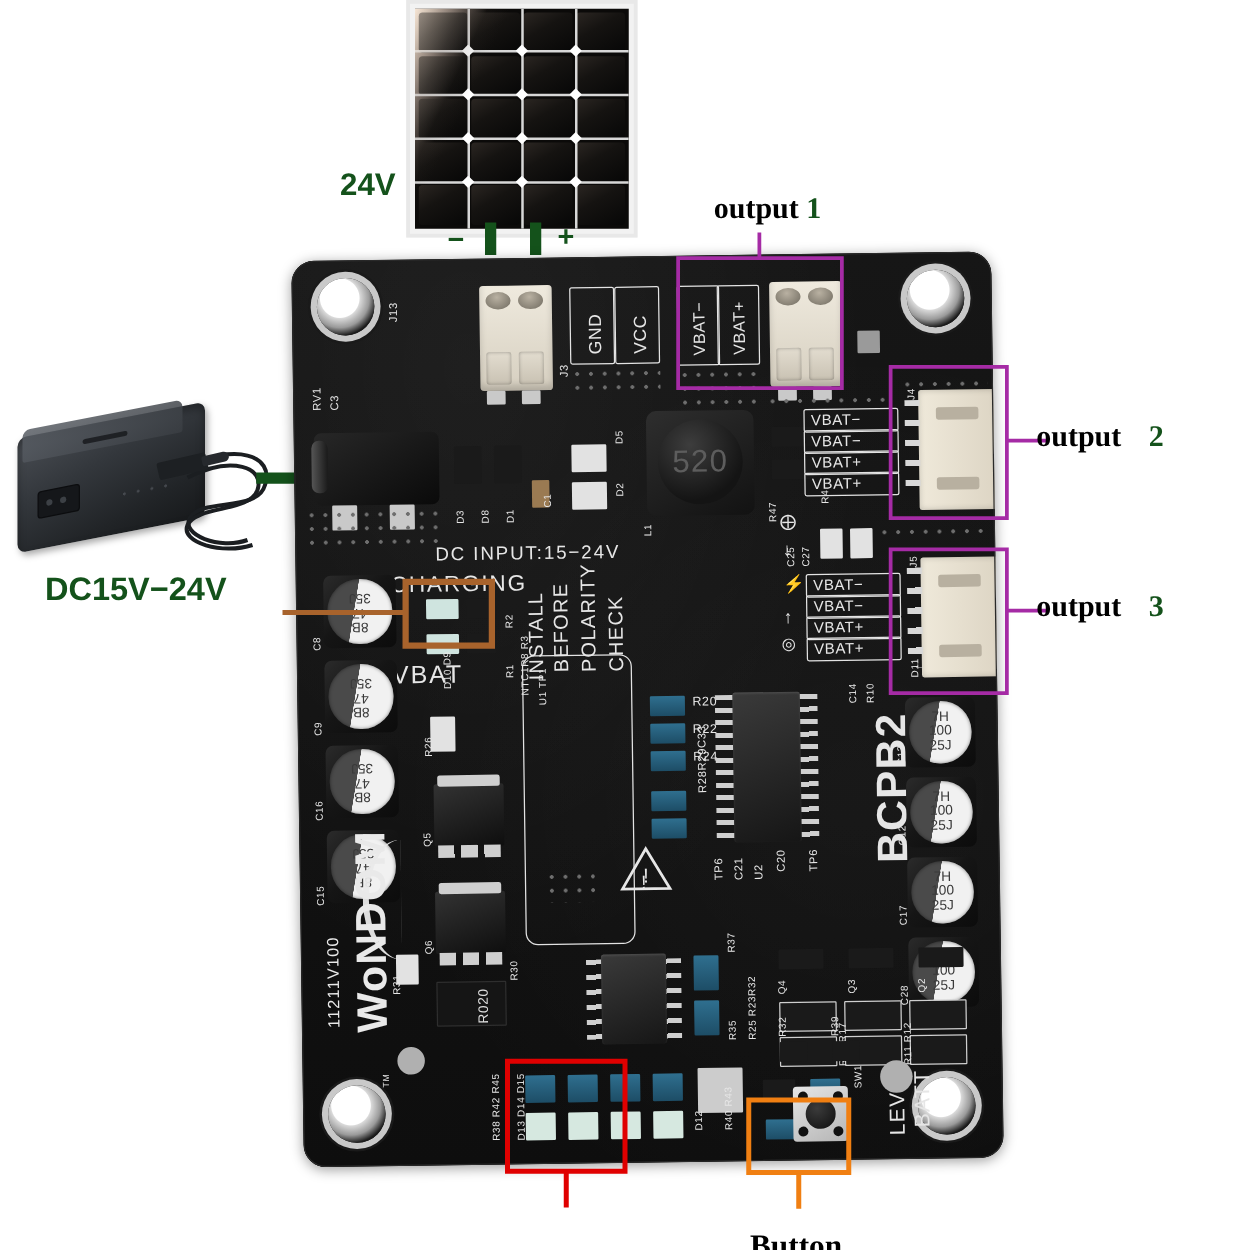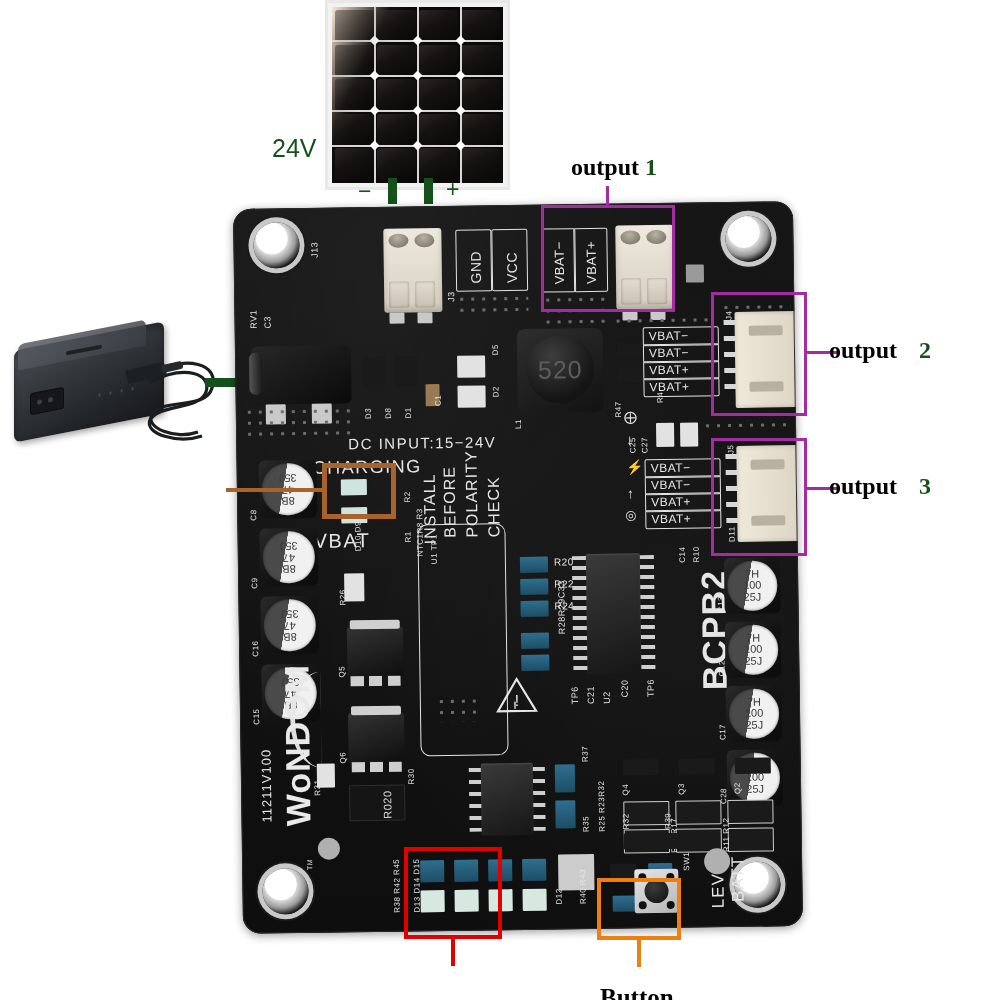--- a/index.html
+++ b/index.html
@@ -42,21 +42,21 @@
       rgba(150,138,128,0.30) 15%,
       rgba(60,55,50,0.10) 23%,
       rgba(0,0,0,0) 30%);
     pointer-events:none;}
   .busbar-h{position:absolute;left:0;right:0;height:2px;background:#e9e9e9;opacity:.92;}
   .busbar-v{position:absolute;top:0;bottom:0;width:2px;background:#e9e9e9;opacity:.92;}
   .node{position:absolute;width:7px;height:7px;background:#fff;transform:rotate(45deg);}
 
   
   .lbl{position:absolute;white-space:nowrap;}
-  .lbl-green{color:#14521b;font-family:"Liberation Sans",sans-serif;font-weight:normal;}
+  .lbl-green{color:#14521b;font-family:"Liberation Sans",sans-serif;font-weight:bold;}
   .lbl-black{color:#000;font-family:"Liberation Serif",serif;font-weight:bold;}
   .num-green{color:#14521b;}
 
   
   .tick{position:absolute;background:#14521b;}
 
   
   .adapter{position:absolute;left:8px;top:330px;width:215px;height:120px;}
   .brick{
     position:absolute;left:6px;top:6px;width:150px;height:92px;
@@ -249,20 +249,21 @@
     <svg class="cord" viewBox="0 0 88 100">
       <g fill="none" stroke="#1b1e21" stroke-width="3.2">
         <path d="M12 26 C 52 6, 84 16, 76 40 C 70 62, 26 50, 16 66 C 8 80, 40 92, 62 84"></path>
         <path d="M14 34 C 50 16, 76 26, 70 44 C 64 62, 22 56, 14 72 C 8 86, 42 96, 66 88"></path>
       </g>
     </svg>
     <div class="plug"></div>
   </div>
   <div class="tick" style="left:205px;top:378px;width:36px;height:9px;"></div>
 
+  <div class="lbl lbl-green" style="left:36px;top:456px;font-size:26px;">DC15V−24V</div>
 
   <div class="pcb">
     <div class="pcb-tex"></div>
 
     <div class="hole" style="left:20px;top:14px;"></div>
     <div class="hole" style="left:492px;top:14px;"></div>
     <div class="hole" style="left:20px;top:660px;"></div>
     <div class="hole" style="left:492px;top:660px;"></div>
 
     <div class="silk rot90" style="left:76px;top:50px;font-size:9px;">J13</div>

